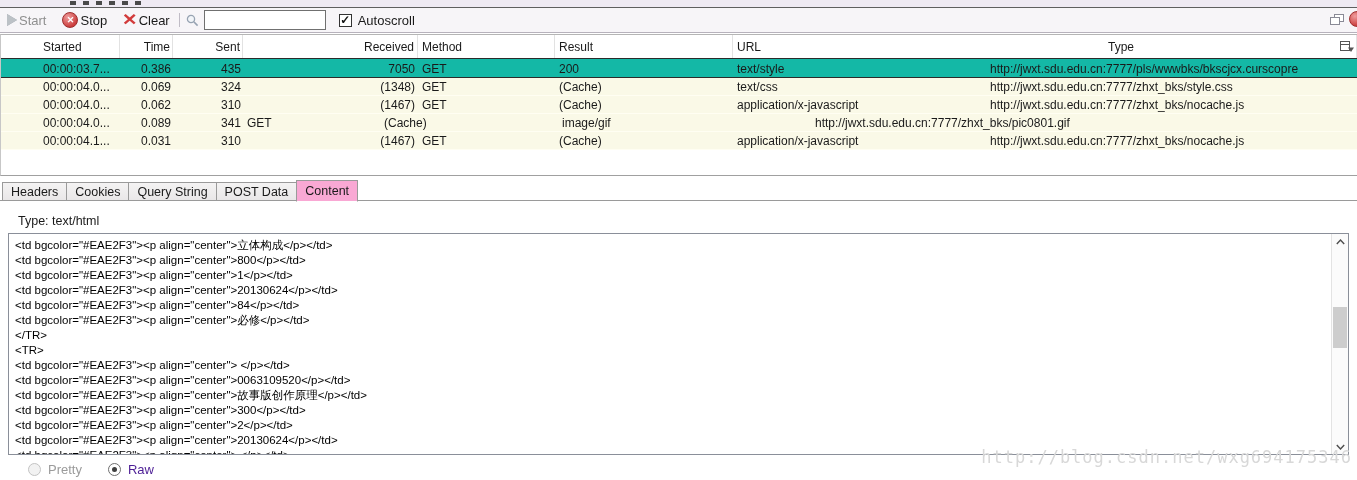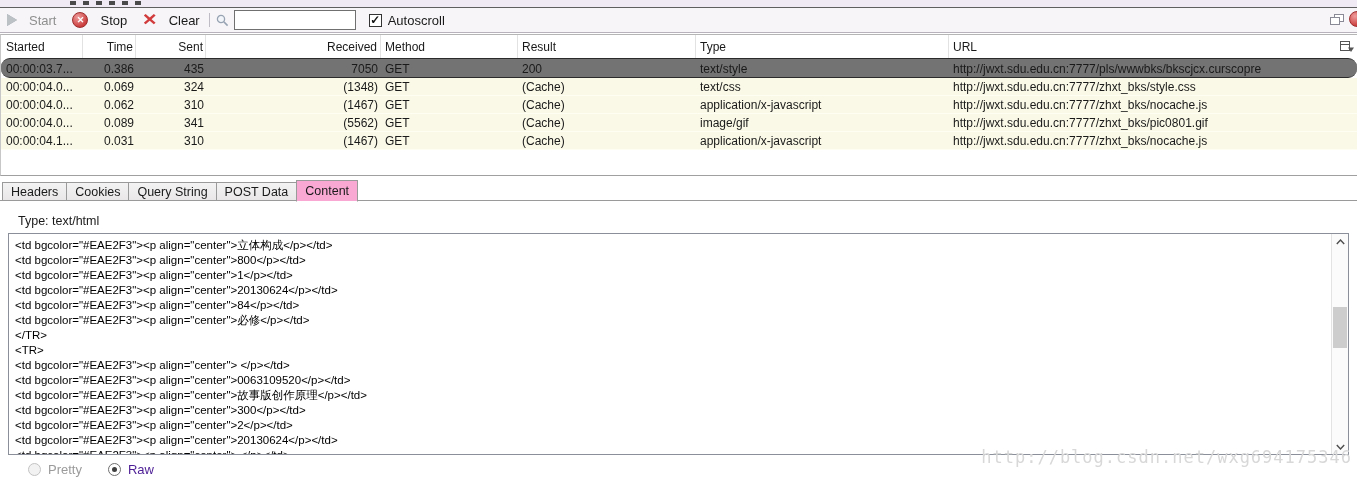--- a/index.html
+++ b/index.html
@@ -10,21 +10,21 @@
   
   .top-strip { position:absolute; left:0; top:0; width:1357px; height:8px;
                background:#EFEAF3; border-bottom:1px solid #5f5f5f; }
   .top-strip::before { content:""; position:absolute; left:70px; bottom:2px; width:72px; height:4px;
                background:repeating-linear-gradient(90deg,#4a4a4a 0 6px, transparent 6px 13px); }
 
   
   .toolbar { position:absolute; left:0; top:8px; width:1357px; height:25px;
              background:#F7F5F8; border-bottom:1px solid #b7b2bc;
              display:flex; align-items:center; padding-left:7px; overflow:hidden; }
-  .tb-btn { display:flex; align-items:center; gap:12px; background:none; border:none;
+  .tb-btn { display:flex; align-items:center; gap:2px; background:none; border:none;
             font:13px "Liberation Sans",sans-serif; color:#1a1a1a; cursor:pointer; padding:0; }
   .tb-btn + .tb-btn { margin-left:16px; }
   .lbl-dim { color:#8f8f8f; }
   .play-tri { width:0; height:0; border-left:10px solid #bcc1c6; border-top:6px solid transparent;
               border-bottom:6px solid transparent; filter:drop-shadow(0 0 0.5px #9aa0a6); }
   .stop-badge { display:inline-flex; align-items:center; justify-content:center;
                 width:16px; height:16px; border-radius:50%;
                 background:radial-gradient(circle at 35% 30%, #ef9d9d, #cb3d3d 72%);
                 border:1px solid #9e2f2f; color:#fff; font-size:9px; font-weight:bold; line-height:1; }
   .clear-x { color:#d23b3b; font-size:16px; font-weight:700; line-height:14px; transform:scaleX(1.15); }
@@ -43,35 +43,35 @@
               background:radial-gradient(circle at 35% 30%, #ef9d9d, #cb3d3d 72%);
               border:1px solid #9e2f2f; }
 
   
   .grid { position:absolute; left:0; top:34px; width:1357px; height:142px; background:#fff;
           border-top:1px solid #b5b5b5; border-bottom:1px solid #a0a0a0;
           border-left:1px solid #c7c7c7; }
   .grid-head { display:flex; height:23px; align-items:center; background:#fff; position:relative; }
   .cell { overflow:hidden; white-space:nowrap; font-size:12px; padding-top:1px; }
   .grid-head .cell { border-right:1px solid #e2e2e2; height:100%; display:flex; align-items:center; }
-  .c-started  { width:82px;  padding-left:5px; }
+  .c-started  { width:82px;  padding-left:5px;margin-left:37px; }
   .c-time     { width:53px;  justify-content:flex-end; text-align:right; padding-right:2px; }
   .c-sent     { width:70px;  justify-content:flex-end; text-align:right; padding-right:2px; }
   .c-received { width:175px; justify-content:flex-end; text-align:right; padding-right:3px; }
   .c-method   { width:137px; padding-left:4px; }
   .c-result   { width:178px; padding-left:4px; }
   .c-type     { width:253px; padding-left:4px; }
   .c-url      { flex:1; padding-left:4px; border-right:none !important; }
   .col-chooser { position:absolute; right:3px; top:5px; }
   .grid-row { display:flex; height:18px; align-items:center; background:#FAF9E7;
               border-bottom:1px solid #fffef2; }
   .grid-row .cell { display:flex; align-items:center; height:100%; }
   .grid-row .c-time, .grid-row .c-sent, .grid-row .c-received { justify-content:flex-end; }
-  .grid-row.selected { background:#737373; border-top:1px solid #2b2b2b;
-                       border-bottom:1px solid #2b2b2b; height:20px;border-radius:9px; }
+  .grid-row.selected { background:#14b8a6; border-top:1px solid #2b2b2b;
+                       border-bottom:1px solid #2b2b2b; height:20px; }
 
   
   .tabstrip { position:absolute; left:0; top:179px; width:1357px; height:22px;
               border-bottom:1px solid #9a9a9a; padding-left:2px; }
   .tab { display:inline-block; position:relative; height:19px; margin-top:3px; margin-right:-1px;
          padding:0 8px; border:1px solid #9a9a9a; background:linear-gradient(#f4f3f3,#e9e7e8);
          font-size:12.5px; line-height:18px; cursor:pointer; vertical-align:bottom; }
   .tab.active { height:22px; margin-top:0; background:#f9a8d4; line-height:21px; z-index:3;
                 border-bottom:1px solid #fff; margin-bottom:-1px; }
 
@@ -148,22 +148,22 @@
 
   <div class="grid">
     <div class="grid-head">
 
       <div class="cell c-started">Started</div>
         <div class="cell c-time">Time</div>
         <div class="cell c-sent">Sent</div>
         <div class="cell c-received">Received</div>
         <div class="cell c-method">Method</div>
         <div class="cell c-result">Result</div>
+        <div class="cell c-url">URL</div>
         <div class="cell c-type">Type</div>
-        <div class="cell c-url">URL</div>
         <svg class="col-chooser" width="14" height="13" viewBox="0 0 14 13">
         <rect x="0.5" y="1.5" width="9" height="9" fill="#fff" stroke="#555"></rect>
         <line x1="0.5" y1="4.5" x2="9.5" y2="4.5" stroke="#555"></line>
         <path d="M8 7.5 h6 l-3 4.5 z" fill="#555"></path>
       </svg>
     </div>
     <div class="grid-body">
         <div class="grid-row selected">
           <div class="cell c-started">00:00:03.7...</div>
           <div class="cell c-time">0.386</div>
@@ -191,21 +191,20 @@
           <div class="cell c-received">(1467)</div>
           <div class="cell c-method">GET</div>
           <div class="cell c-result">(Cache)</div>
           <div class="cell c-type">application/x-javascript</div>
           <div class="cell c-url">http://jwxt.sdu.edu.cn:7777/zhxt_bks/nocache.js</div>
         </div>
         <div class="grid-row">
           <div class="cell c-started">00:00:04.0...</div>
           <div class="cell c-time">0.089</div>
           <div class="cell c-sent">341</div>
-          <div class="cell c-received">(5562)</div>
           <div class="cell c-method">GET</div>
           <div class="cell c-result">(Cache)</div>
           <div class="cell c-type">image/gif</div>
           <div class="cell c-url">http://jwxt.sdu.edu.cn:7777/zhxt_bks/pic0801.gif</div>
         </div>
         <div class="grid-row">
           <div class="cell c-started">00:00:04.1...</div>
           <div class="cell c-time">0.031</div>
           <div class="cell c-sent">310</div>
           <div class="cell c-received">(1467)</div>

